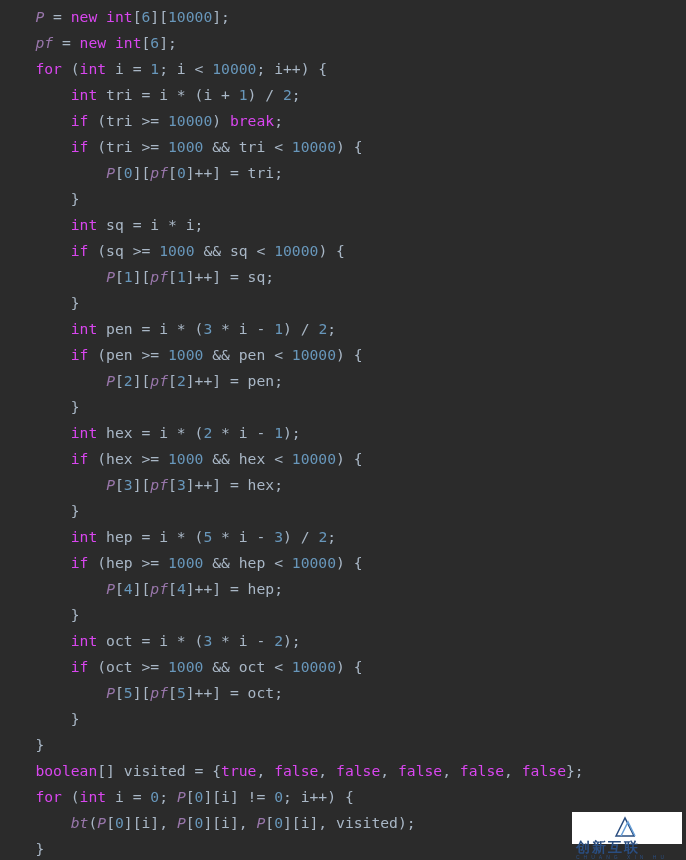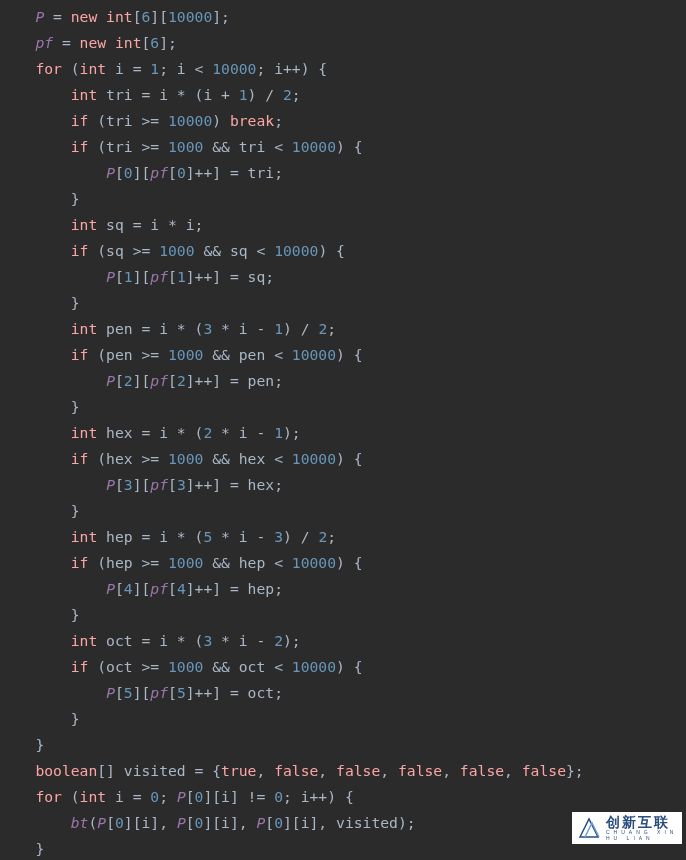--- a/index.html
+++ b/index.html
@@ -12,36 +12,37 @@
     width: 686px;
     height: 860px;
     overflow: hidden;
     position: relative;
   }
   .code {
     padding: 4px 0 0 0;
     white-space: pre;
     color: #a9b7c6;
   }
-  .kw { color: #fca5a5; }         
+  .kw { color: #d946ef; }         
   .num { color: #6897bb; }        
   .field { color: #9876aa; font-style: italic; } 
   .op { color: #a9b7c6; }       
   
   .watermark {
     position: absolute;
     right: 4px;
     bottom: 16px;
     width: 110px;
     height: 32px;
     background: #ffffff;
     display: flex;
     align-items: center;
     padding: 2px 4px;
     box-sizing: border-box;
+    flex-direction: column;
   }
   .watermark .logo {
     width: 26px;
     height: 26px;
     position: relative;
     margin-right: 4px;
   }
   .watermark .main-text {
     font-family: sans-serif;
     font-size: 14px;

